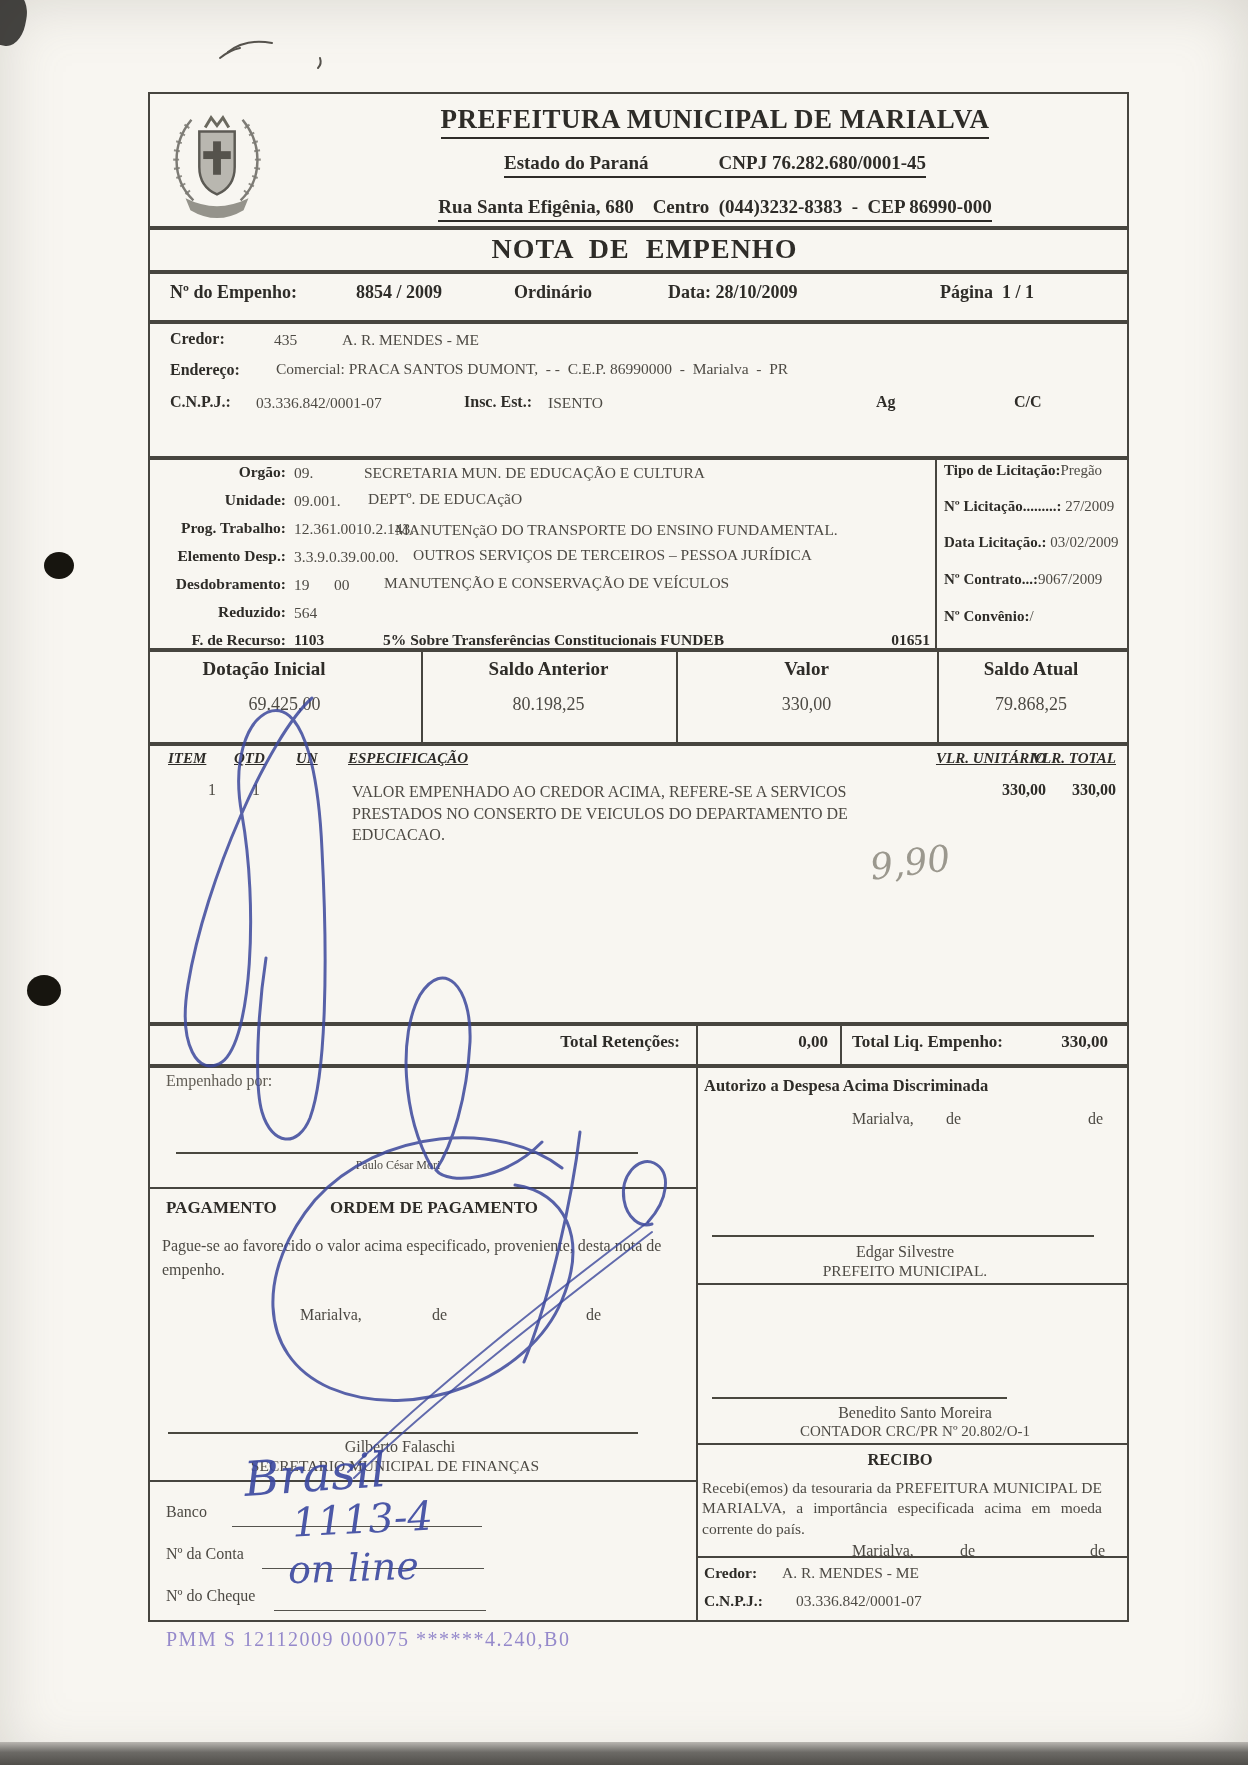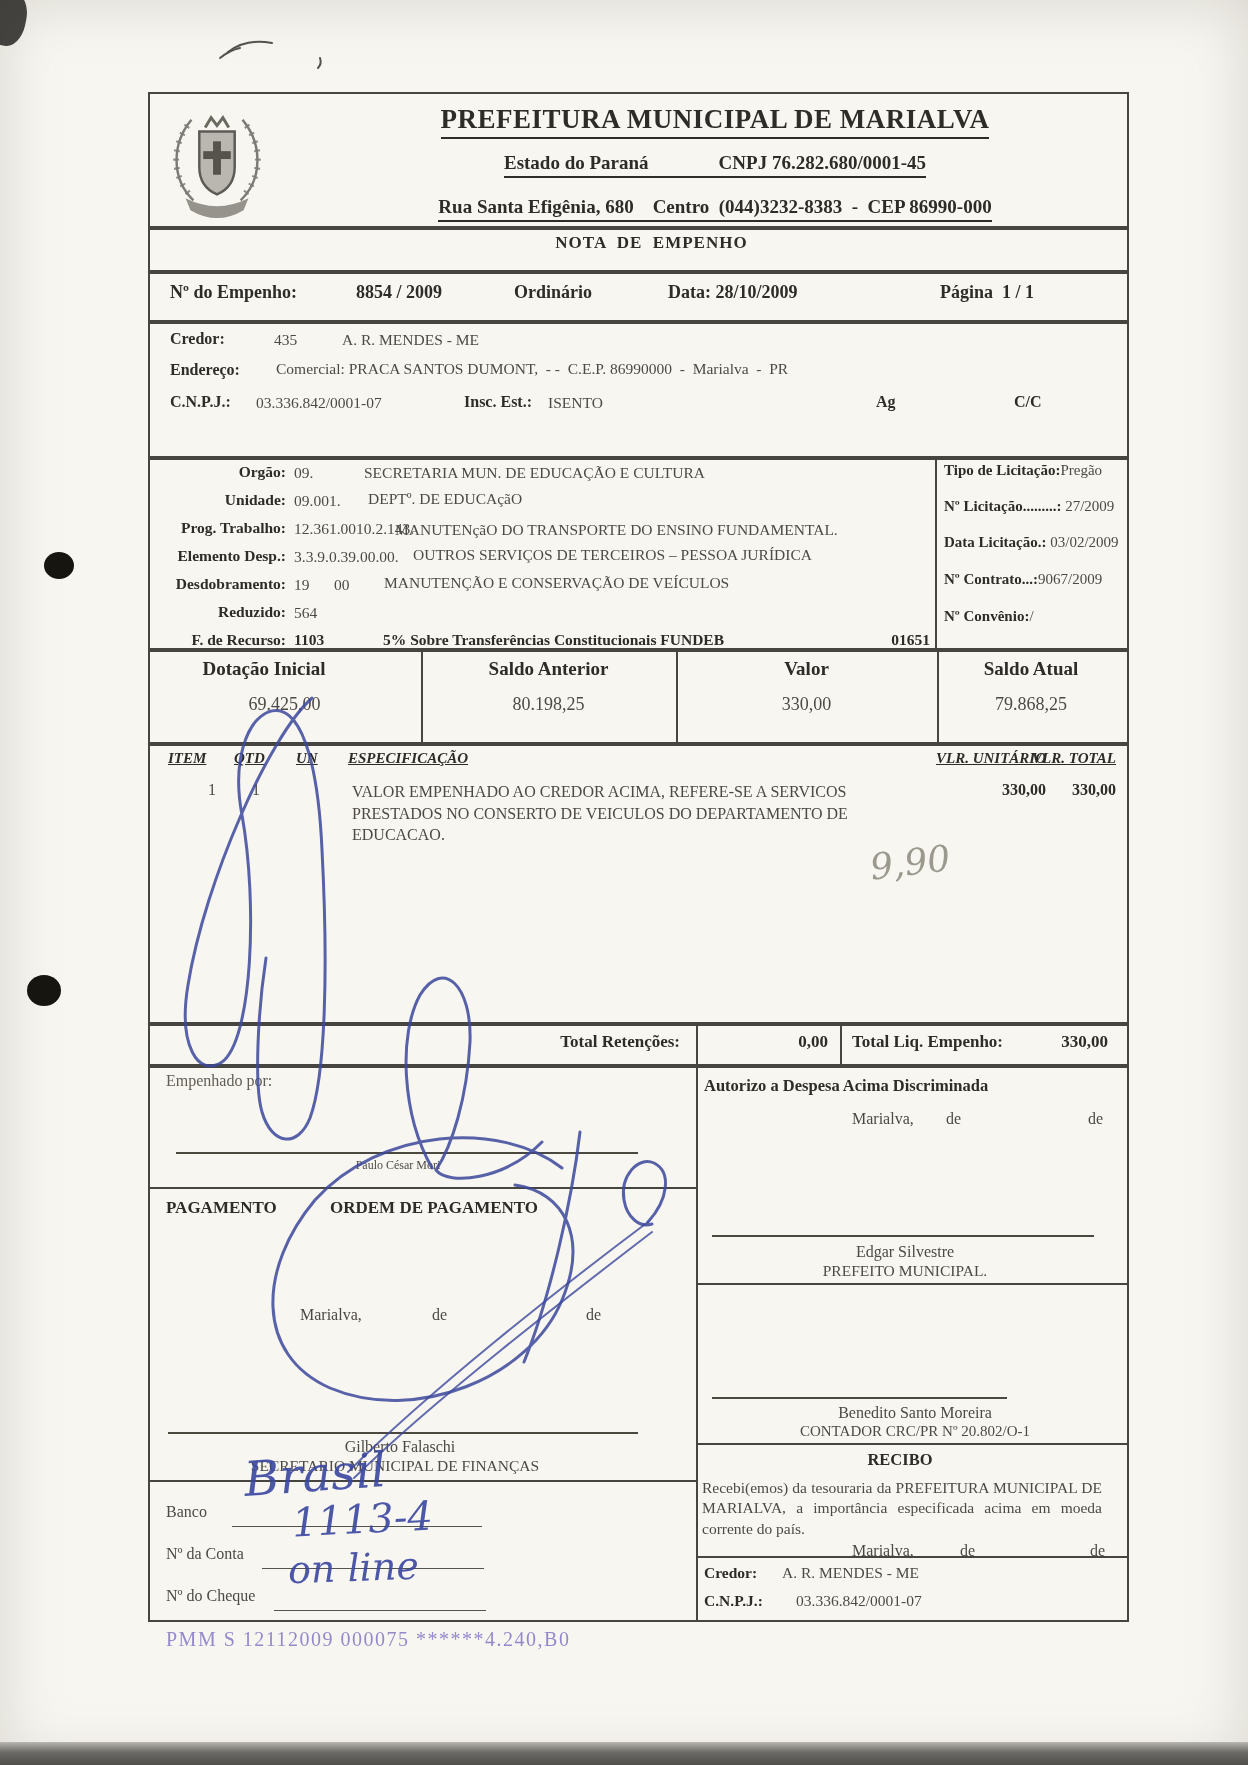--- a/index.html
+++ b/index.html
@@ -91,21 +91,21 @@
   </div>
   <div class="abs ctr" style="left:320px;top:152px;width:790px;">
     <span class="ul" style="border-bottom-width:2px;">
       <span class="b" style="font-size:19px;">Estado do Paraná</span><span class="b" style="font-size:19px;margin-left:70px;">CNPJ 76.282.680/0001-45</span>
     </span>
   </div>
   <div class="abs ctr" style="left:320px;top:196px;width:790px;">
     <span class="ul b pre" style="font-size:19px;border-bottom-width:2px;">Rua Santa Efigênia, 680    Centro  (044)3232-8383  -  CEP 86990-000</span>
   </div>
 
-  <div class="abs ctr b pre" style="left:163px;top:233px;width:977px;font-size:17px;letter-spacing:1px;">NOTA  DE  EMPENHO</div>
+  <div class="abs ctr b pre" style="left:156px;top:233px;width:977px;font-size:28px;letter-spacing:1px;">NOTA  DE  EMPENHO</div>
 
   <span class="abs b" style="left:170px;top:282px;font-size:18px;">Nº do Empenho:</span>
   <span class="abs b" style="left:356px;top:282px;font-size:18px;">8854 / 2009</span>
   <span class="abs b" style="left:514px;top:282px;font-size:18px;">Ordinário</span>
   <span class="abs b" style="left:668px;top:282px;font-size:18px;">Data: 28/10/2009</span>
   <span class="abs b pre" style="left:940px;top:282px;font-size:18px;">Página  1 / 1</span>
 
   <span class="abs b" style="left:170px;top:330px;font-size:16px;">Credor:</span>
   <span class="abs v" style="left:274px;top:331px;font-size:15.5px;">435</span>
   <span class="abs v" style="left:342px;top:331px;font-size:15.5px;">A. R. MENDES - ME</span>
@@ -199,20 +199,21 @@
   <span class="abs b" style="left:704px;top:1076px;font-size:16.5px;">Autorizo a Despesa Acima Discriminada</span>
   <span class="abs v" style="left:852px;top:1110px;font-size:16px;">Marialva,</span>
   <span class="abs v" style="left:946px;top:1110px;font-size:16px;">de</span>
   <span class="abs v" style="left:1088px;top:1110px;font-size:16px;">de</span>
   <div class="sigline" style="left:712px;top:1235px;width:382px;"></div>
   <div class="abs ctr v" style="left:760px;top:1243px;width:290px;font-size:16px;">Edgar Silvestre</div>
   <div class="abs ctr v" style="left:760px;top:1262px;width:290px;font-size:15.5px;">PREFEITO MUNICIPAL.</div>
 
   <span class="abs b" style="left:166px;top:1198px;font-size:17px;">PAGAMENTO</span>
   <span class="abs b" style="left:330px;top:1198px;font-size:17px;">ORDEM DE PAGAMENTO</span>
+  <div class="abs v" style="left:162px;top:1234px;width:500px;font-size:16px;line-height:1.5;">Pague-se ao favorecido o valor acima especificado, proveniente, desta nota de empenho.</div>
   <span class="abs v" style="left:300px;top:1306px;font-size:16px;">Marialva,</span>
   <span class="abs v" style="left:432px;top:1306px;font-size:16px;">de</span>
   <span class="abs v" style="left:586px;top:1306px;font-size:16px;">de</span>
   <div class="sigline" style="left:168px;top:1432px;width:470px;"></div>
   <div class="abs ctr v" style="left:250px;top:1438px;width:300px;font-size:16px;">Gilberto Falaschi</div>
   <div class="abs ctr v" style="left:170px;top:1457px;width:450px;font-size:15.5px;">SECRETARIO MUNICIPAL DE FINANÇAS</div>
 
   <span class="abs v" style="left:166px;top:1503px;font-size:16px;">Banco</span>
   <div class="wline" style="left:232px;top:1526px;width:250px;"></div>
   <span class="abs v" style="left:166px;top:1545px;font-size:16px;">Nº da Conta</span>

